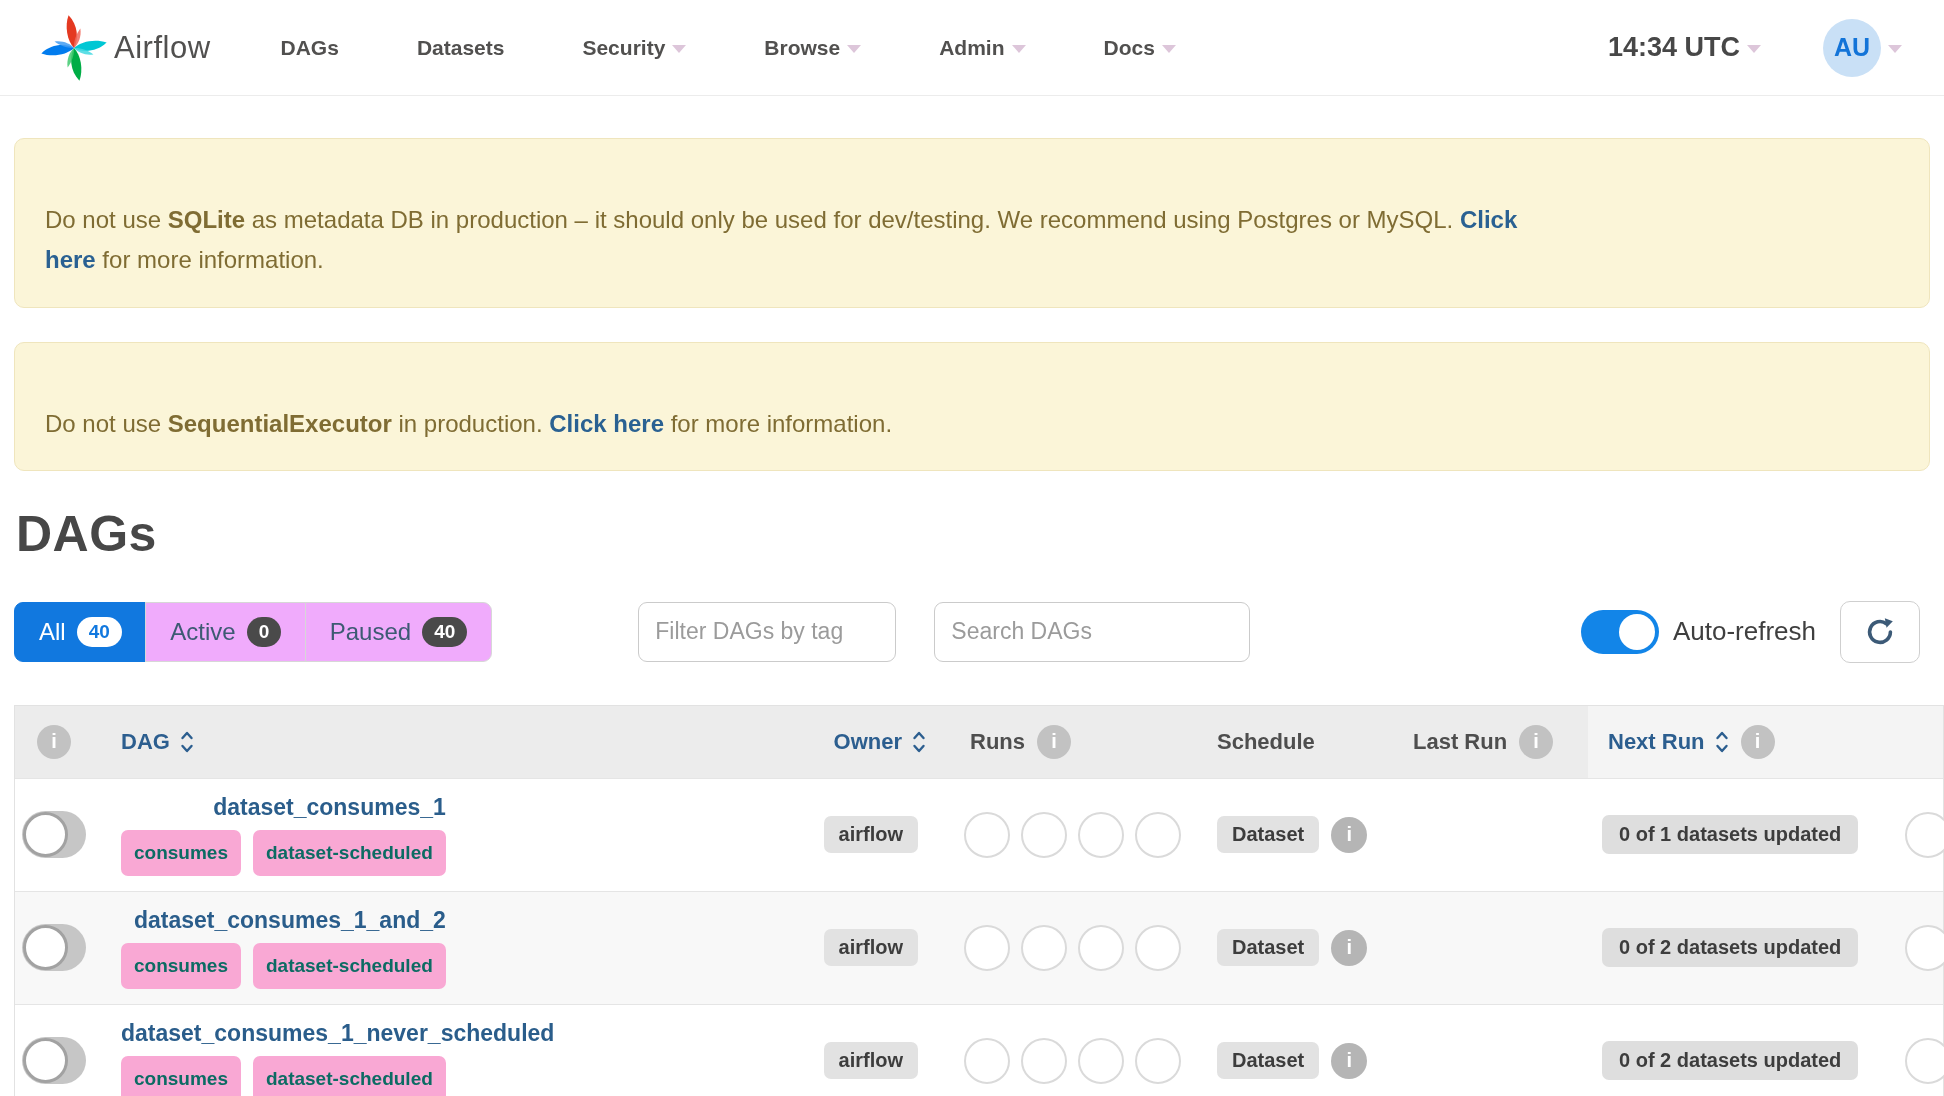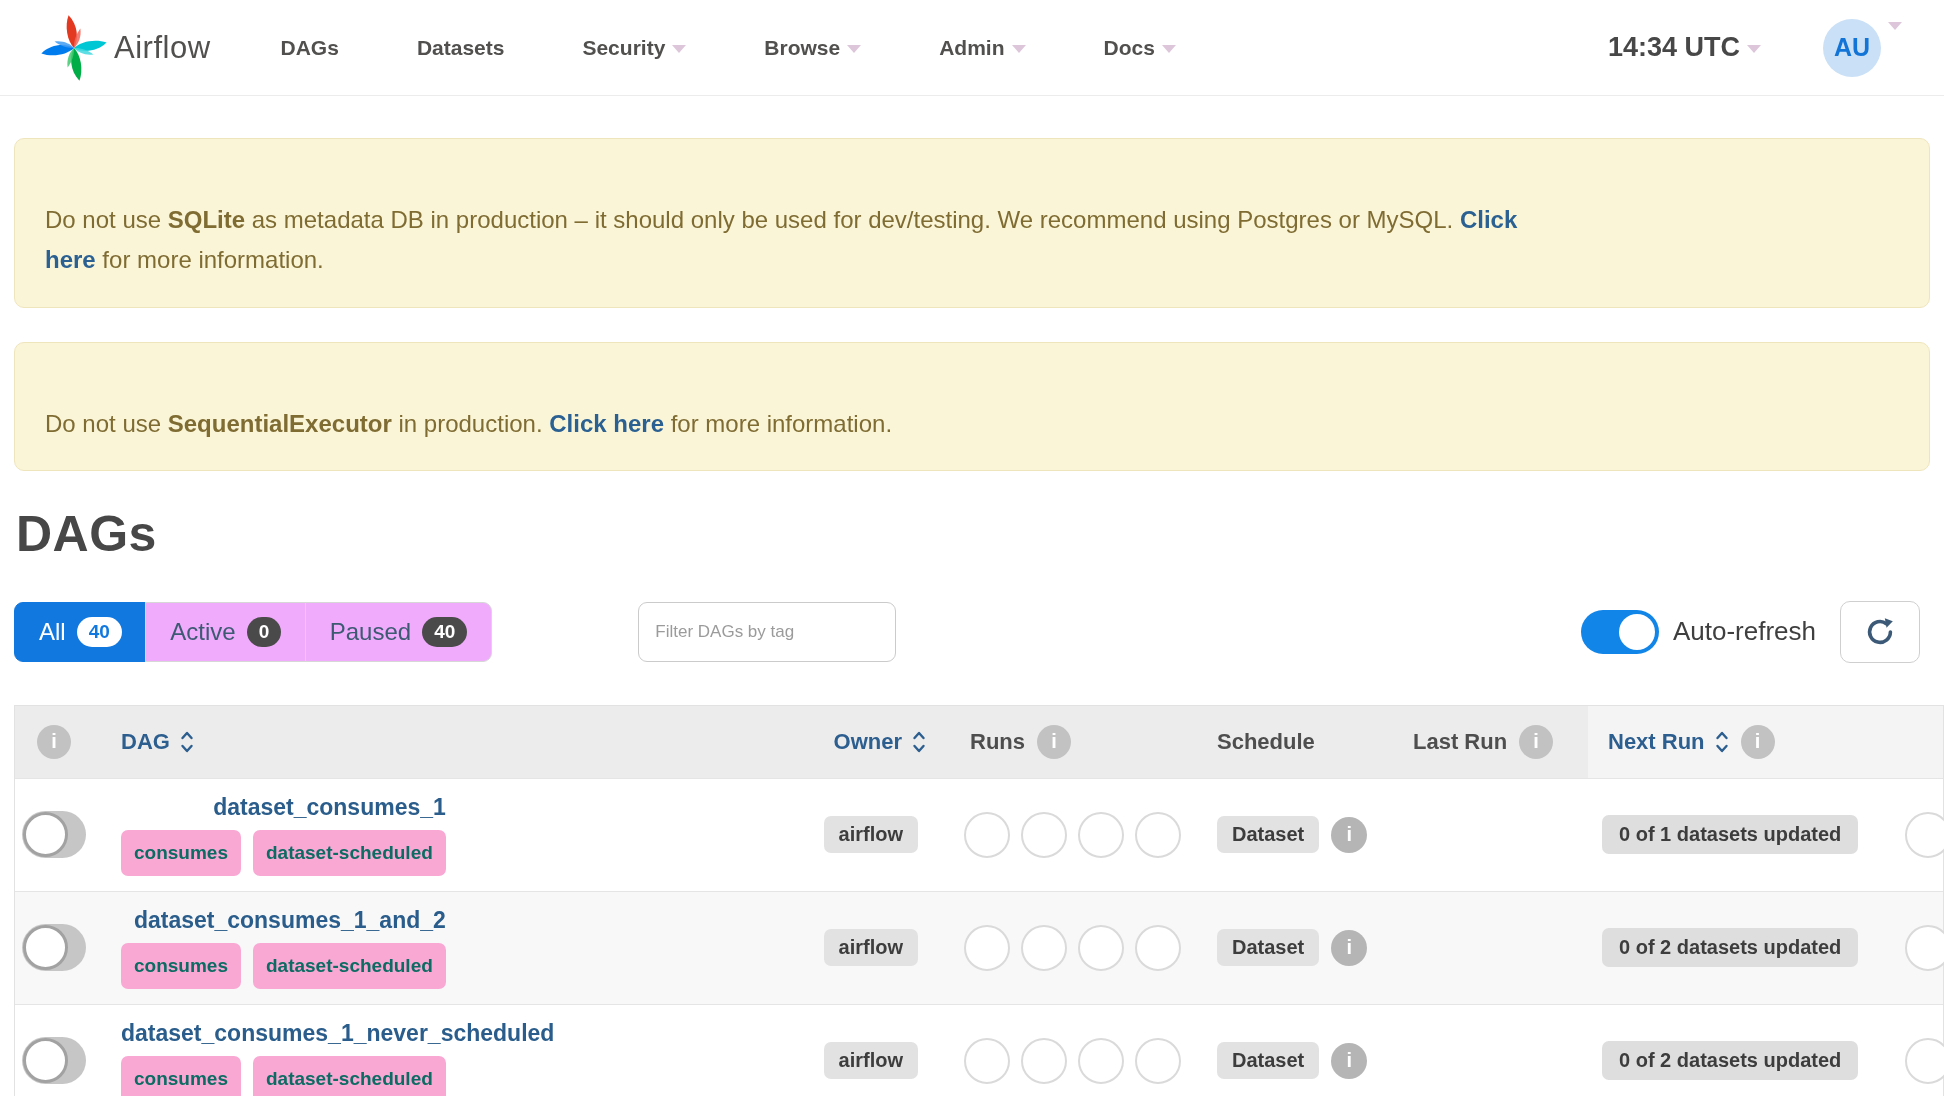--- a/index.html
+++ b/index.html
@@ -12,21 +12,21 @@
   .brand { display:flex; align-items:center; cursor:pointer; }
   .brand svg { width:68px; height:68px; }
   .brand-text { font-size:31px; color:#51504f; margin-left:6px; letter-spacing:.5px; }
   .nav-menu { display:flex; align-items:center; gap:78px; margin-left:70px; }
   .nav-item { display:flex; align-items:center; font-size:21px; font-weight:700;
     color:#51504f; cursor:pointer; }
   .caret { width:0; height:0; border-left:7px solid transparent; border-right:7px solid transparent;
     border-top:8px solid #ddc6da; margin-left:7px; margin-top:3px; }
   .nav-right { margin-left:auto; display:flex; align-items:center; }
   .clock { display:flex; align-items:center; font-size:27px; font-weight:700; color:#474747; cursor:pointer; }
-  .user { display:flex; margin-left:62px; cursor:pointer; }
+  .user { display:flex; align-items:center; margin-left:62px; cursor:pointer; }
   .avatar { width:58px; height:58px; border-radius:50%; background:#c9e0f6; color:#1374d8;
     font-size:25px; font-weight:700; display:flex; align-items:center; justify-content:center; }
 
   
   .alerts { margin-top:42px; }
   .alert { margin:0 14px 34px 14px; background:#fbf5d8; border:1px solid #efe5bd;
     border-radius:10px; padding:26px 30px; }
   .alert p { font-size:24px; line-height:1.68; color:#7f6c33; max-width:1505px;margin-top:35px; }
   .alert b { font-weight:700; }
   .alert a { color:#2a6192; font-weight:700; text-decoration:none; cursor:pointer; }
@@ -39,21 +39,21 @@
   .tab-group { display:flex; }
   .tab { display:flex; align-items:center; gap:11px; height:60px; padding:0 24px;
     background:#f0abfc; border:1.5px solid #d7d7d7; margin-left:-1.5px; cursor:pointer;
     font-size:24px; font-weight:400; color:#3d5a73; }
   .tab:first-child { border-radius:9px 0 0 9px; margin-left:0; }
   .tab:last-child { border-radius:0 9px 9px 0; }
   .tab.active { background:#1178df; border-color:#1178df; color:#fff; border-radius:9px 0 0 9px; }
   .tab .count { border-radius:999px; padding:4px 12px; font-size:19px; font-weight:700;
     background:#4a4a4a; color:#fff; }
   .tab.active .count { background:#fff; color:#1178df; }
-  .input { height:60px; border:1.5px solid #cbcbcb; border-radius:9px; font-size:17px;
+  .input { height:60px; border:1.5px solid #cbcbcb; border-radius:9px; font-size:23px;
     padding:0 16px; color:#a21caf; font-family:"Liberation Sans", sans-serif; }
   .input::placeholder { color:#9b9b9b; }
   .tag-filter { width:258px; margin-left:146px; }
   .search { width:316px; margin-left:38px; }
   .auto-refresh { margin-left:auto; display:flex; align-items:center; }
   .toggle { width:78px; height:44px; border-radius:22px; background:#1285e8; position:relative; cursor:pointer; }
   .toggle .knob { position:absolute; right:4px; top:4px; width:36px; height:36px; background:#fff; border-radius:50%; }
   .ar-label { font-size:26px; color:#3f3f3f; margin-left:14px; }
   .refresh-btn { margin-left:24px; width:80px; height:62px; background:#fff; border:1.5px solid #cfcfcf;
     border-radius:10px; display:flex; align-items:center; justify-content:center; cursor:pointer; }
@@ -183,20 +183,21 @@
         <button class="tab">
           <span>Active</span>
           <span class="count">0</span>
         </button>
         <button class="tab">
           <span>Paused</span>
           <span class="count">40</span>
         </button>
       </div>
     <input class="input tag-filter" placeholder="Filter DAGs by tag" style="">
+    <input class="input search" placeholder="Search DAGs" style="">
     <div class="auto-refresh">
       <div class="toggle">
           <div class="knob"></div>
         </div>
       <span class="ar-label">Auto-refresh</span>
     </div>
     <button class="refresh-btn">
       <svg width="32" height="32" viewBox="0 0 24 24">
         <path d="M19.8 12a7.8 7.8 0 1 1-3.0-6.2" fill="none" stroke="#3c5a77" stroke-width="2.7" stroke-linecap="round"></path>
         <path d="M15.6 1.6 L21.6 3.9 L16.9 8.8 Z" fill="#3c5a77"></path>

